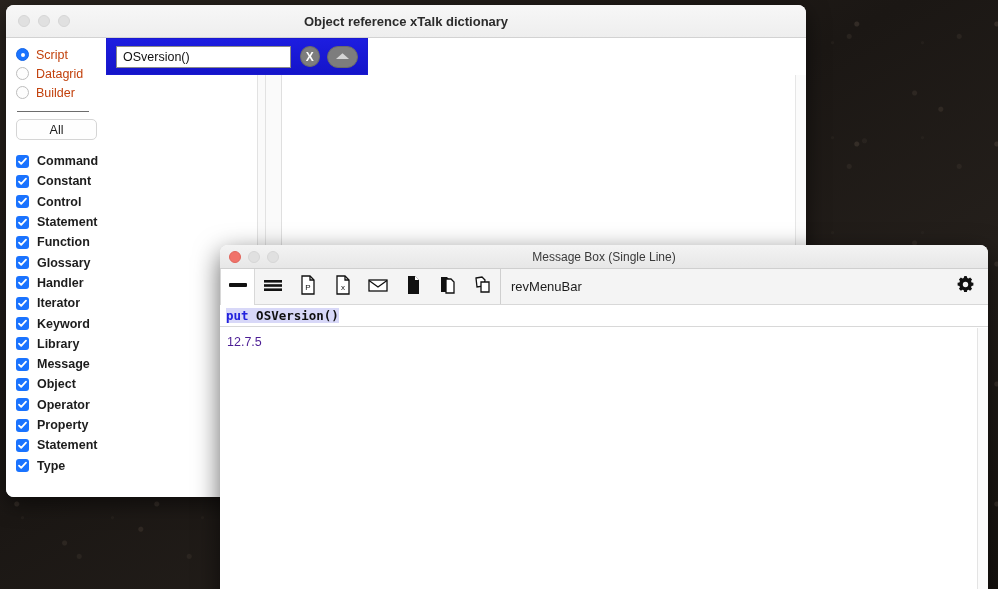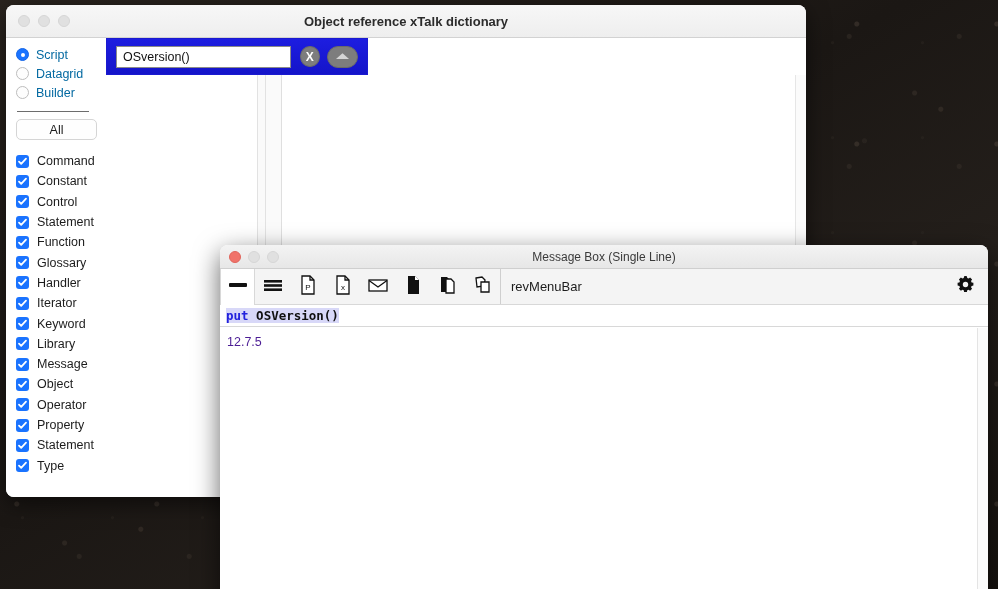--- a/index.html
+++ b/index.html
@@ -69,34 +69,34 @@
     width: 13px; height: 13px; border-radius: 50%;
     border: 1px solid #bdbdbd; background: #fdfdfd;
     flex-shrink: 0; position: relative;
   }
   .radio.on { background: #1a73ff; border-color: #1566e8; }
   .radio.on::after {
     content: ""; position: absolute;
     left: 3.5px; top: 3.5px; width: 4px; height: 4px;
     border-radius: 50%; background: #fff;
   }
-  .radio-label { font-size: 12.5px; color: #0369a1; margin-left: 7px; }
+  .radio-label { font-size: 12.5px; color: #c2410c; margin-left: 7px; }
   .divider-line {
     width: 72px; height: 1px; background: #6d6d6d;
     margin: 9px 0 7px 1px;
   }
   .all-btn {
     width: 81px; height: 21px;
     border: 1px solid #d5d5d5; border-radius: 5px;
     background: #fefefe;
     font-size: 12.5px; color: #1c1c1c;
     display: flex; align-items: center; justify-content: center;
   }
   .check-list { margin-top: 11px; }
-  .check-row { display: flex; align-items: center; height: 20.3px; }
+  .check-row { display: flex; align-items: center; height: 20.3px; font-weight: bold; }
   .cbox {
     width: 13px; height: 13px; border-radius: 3px;
     background: #1a73ff; flex-shrink: 0;
     position: relative;
   }
   .cbox svg { position: absolute; left: 1px; top: 1px; }
   .check-label { font-size: 12.5px; color: #1c1c1c; margin-left: 8px; white-space: nowrap; }
 
   
   .rightpane { flex: 1; display: flex; flex-direction: column; min-width: 0; }

